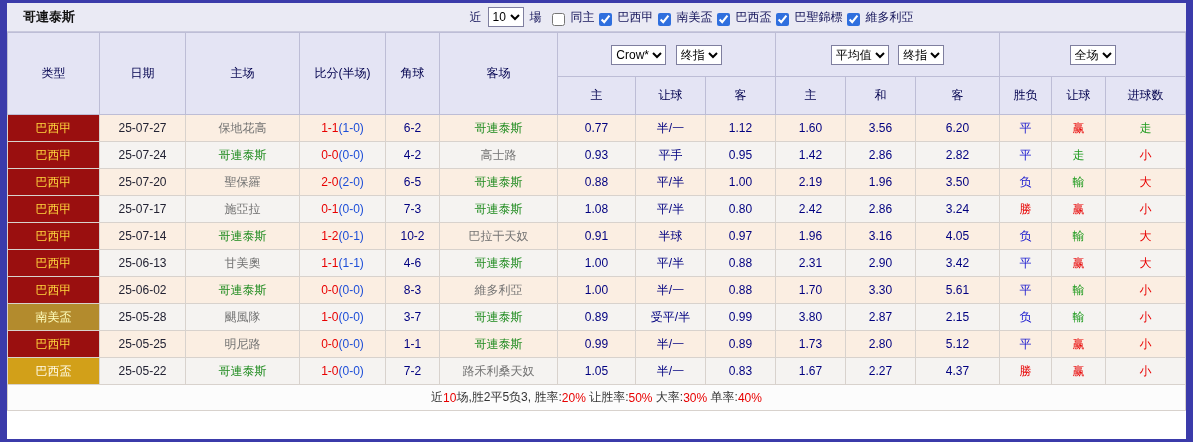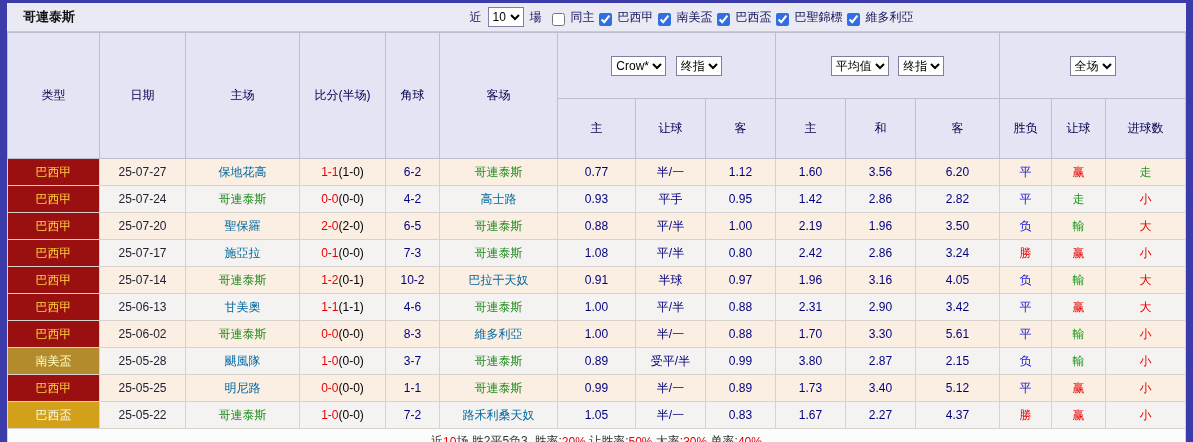--- a/index.html
+++ b/index.html
@@ -13,35 +13,35 @@
   .title-bar .title{color:#ff2b00;font-weight:bold;font-size:14px}
   .title-bar label{display:flex;align-items:center;gap:4px;font-size:13px;cursor:pointer;color:#fff}
   .filter-bar{height:28px;background:#eaeaf4;display:flex;align-items:center;
               padding:0 16px;border-bottom:1px solid #c9c9dd}
   .filter-bar .team{width:190px;font-weight:bold;color:#111;font-size:13px}
   .filters{flex:1;display:flex;align-items:center;justify-content:center;gap:6px;color:#14145a}
   .filters label{display:flex;align-items:flex-end;gap:4px;cursor:pointer;margin-left:4px}
   select{font-size:12px;height:20px;border:1px solid #7f7f9f;background:#fff;font-family:inherit}
   input[type=checkbox],input[type=radio]{accent-color:#2f6fde;margin:0 2px 0 0;width:13px;height:13px}
   table{width:100%;border-collapse:collapse;table-layout:fixed;text-align:center}
-  th{background:#e4e4f4;color:#00004e;font-weight:normal;border:1px solid #bdbdd6;padding:19px 0}
+  th{background:#e4e4f4;color:#00004e;font-weight:normal;border:1px solid #bdbdd6;padding:8px 0}
   thead tr.grp th{height:27px}
   thead tr.sub th{height:21px}
   td{border:1px solid #d8d2cd;padding:0 2px;height:26px;overflow:hidden;white-space:nowrap}
   tr.odd{background:#fbeee2}
   tr.even{background:#f5f3f1}
   td.lg-maroon{background:#9a0f0f;color:#ffd73d}
   td.lg-tan{background:#b38b2d;color:#ffffbe}
   td.lg-gold{background:#d2a019;color:#fffbe8}
   td.date-c{color:#223}
-  td.team{color:#0369a1;cursor:pointer}
+  td.team{color:#737373;cursor:pointer}
   td.team.focus{color:#1e8b1e}
   td.num{color:#000080}
   td.score .ft{color:#e80000}
-  td.score .ht{color:#000000}
+  td.score .ht{color:#1d4ed8}
   .c-red{color:#e80000}
   .c-blue{color:#1717cf}
   .c-green{color:#1f9b1f}
   .hdr-ctrl select{margin:0 3px}
   .summary{height:25px;display:flex;align-items:center;justify-content:center;
            background:#fcfcfc;border:1px solid #d8d2cd;border-top:none;color:#333}
   .summary span{white-space:pre}
   .summary .hl{color:#e80000}
 </style>
 </head>
@@ -276,21 +276,21 @@
           <td class="league lg-maroon">巴西甲</td>
           <td class="date-c">25-05-25</td>
           <td class="team">明尼路</td>
           <td class="score"><span class="ft">0-0</span><span class="ht">(0-0)</span></td>
           <td class="num">1-1</td>
           <td class="team focus">哥連泰斯</td>
           <td class="num">0.99</td>
           <td class="num">半/一</td>
           <td class="num">0.89</td>
           <td class="num">1.73</td>
-          <td class="num">3.40</td>
+          <td class="num">2.80</td>
           <td class="num">5.12</td>
           <td class="c-blue">平</td>
           <td class="c-red">赢</td>
           <td class="c-red">小</td>
         </tr>
         <tr class="even">
           <td class="league lg-gold">巴西盃</td>
           <td class="date-c">25-05-22</td>
           <td class="team focus">哥連泰斯</td>
           <td class="score"><span class="ft">1-0</span><span class="ht">(0-0)</span></td>

